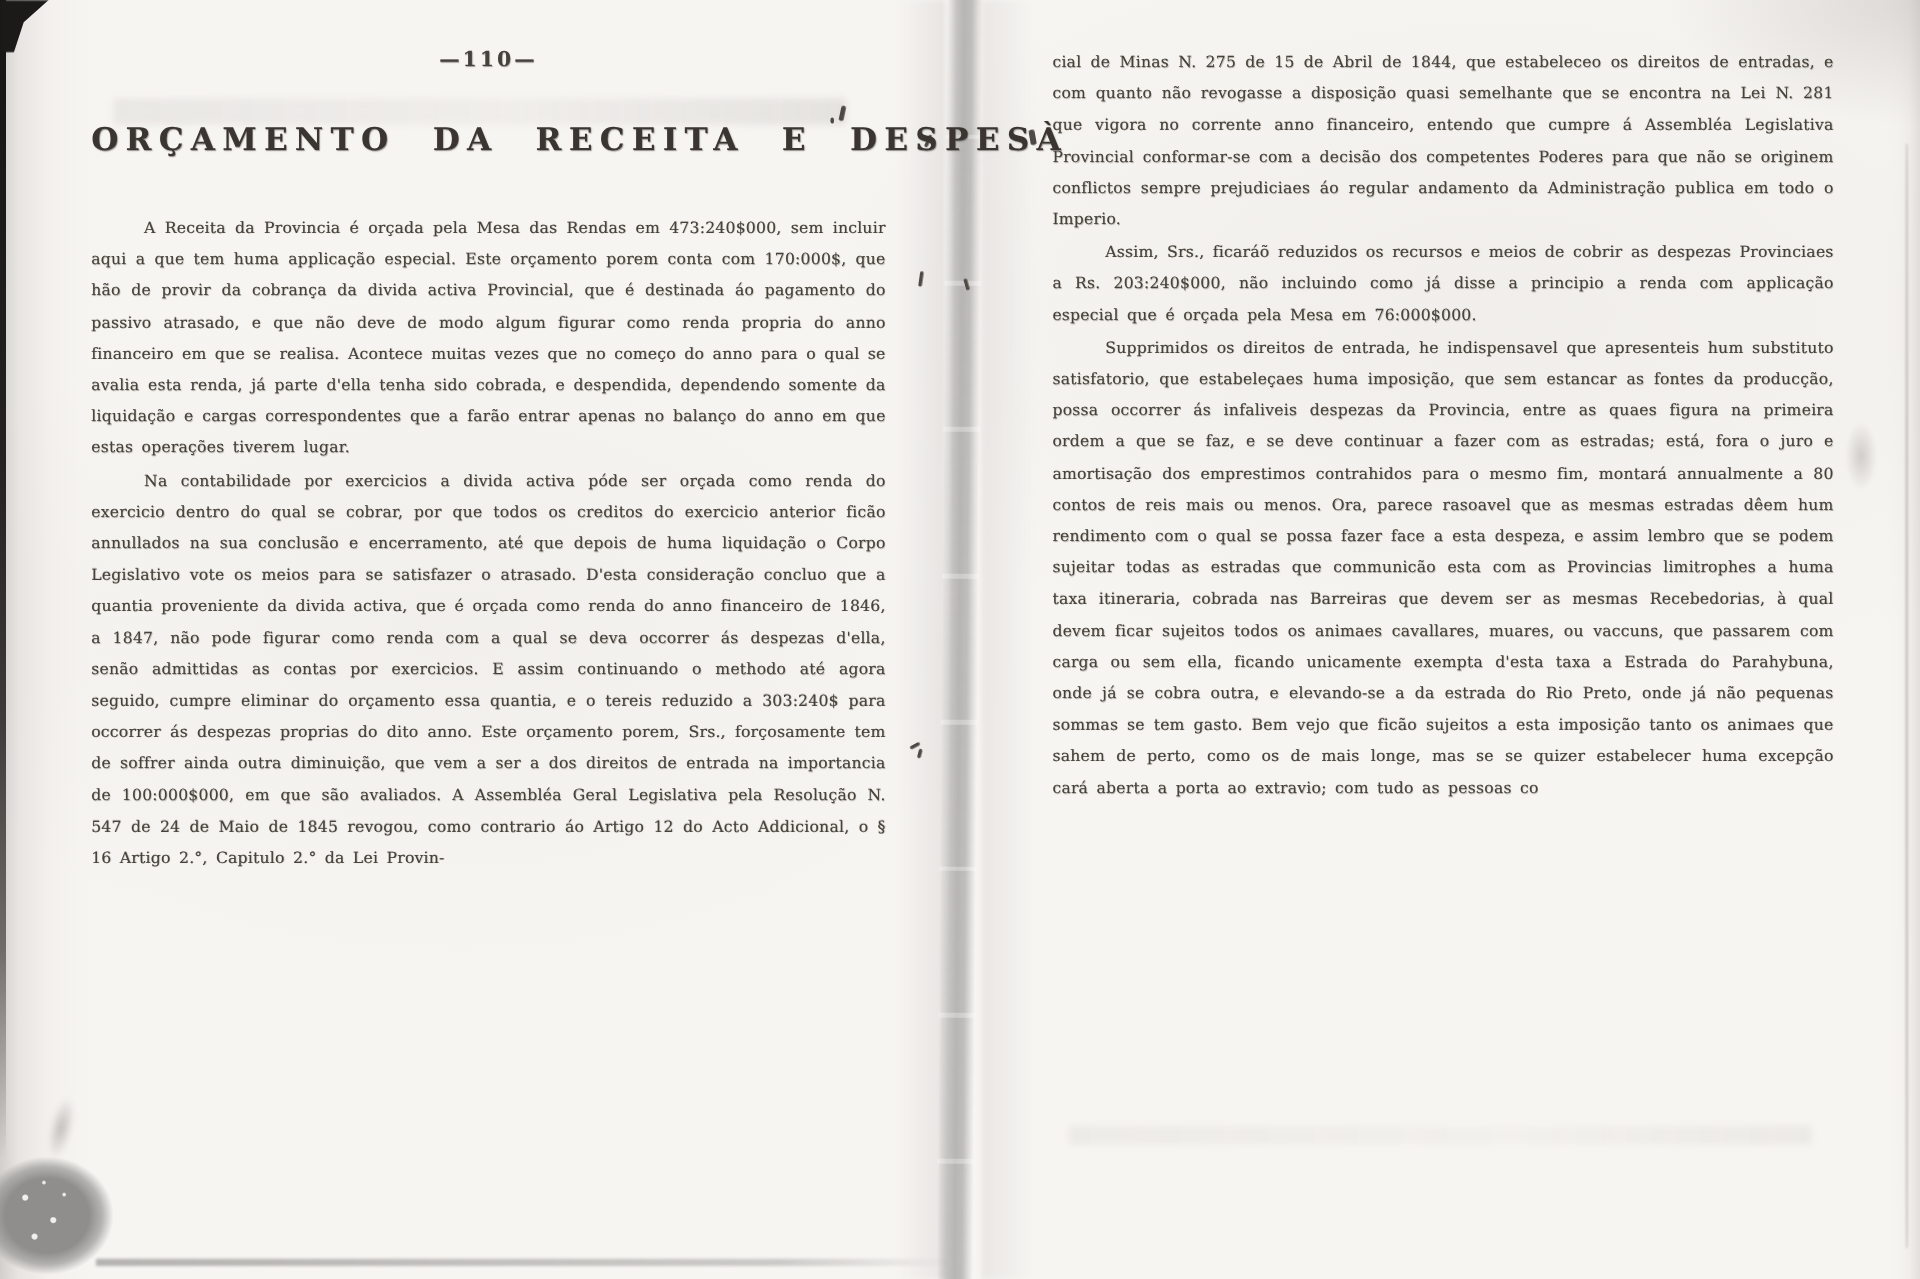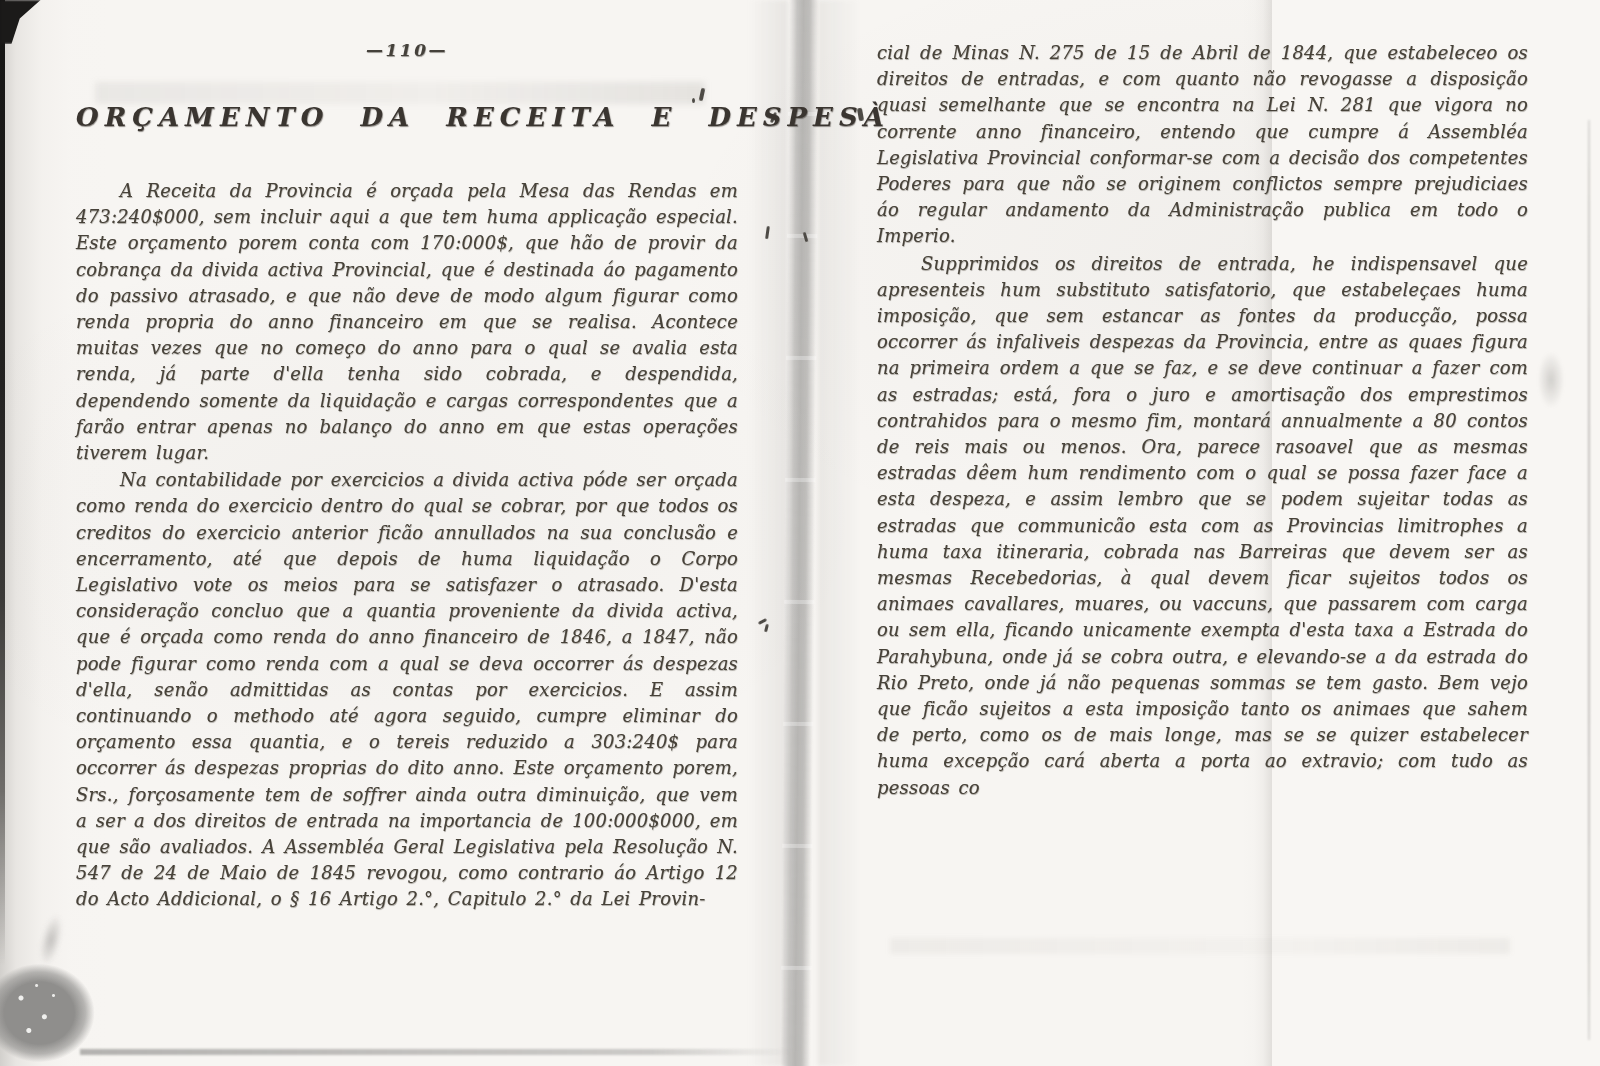--- a/index.html
+++ b/index.html
@@ -4,31 +4,30 @@
 <style>
   html, body {
     margin: 0; padding: 0;
     width: 1600px; height: 1066px;
     overflow: hidden;
     background: #f8f6f3;
     font-family: "DejaVu Serif", "Liberation Serif", serif;
   }
   .scan {
     position: relative;
-    width: 1272px; height: 1066px;
+    width: 1600px; height: 1066px;
     background:
       radial-gradient(300px 150px at 1600px 0px, rgba(185,182,178,0.45), transparent 70%),
       radial-gradient(900px 500px at 1250px 260px, rgba(120,115,108,0.05), transparent 65%),
       radial-gradient(700px 420px at 380px 520px, rgba(110,105,98,0.04), transparent 70%),
       linear-gradient(90deg, rgba(185,183,179,0.6) 0px, rgba(214,211,207,0.45) 16px,
         rgba(234,231,227,0.28) 42px, rgba(244,242,239,0.12) 70px, transparent 110px),
       linear-gradient(270deg, rgba(208,205,201,0.55) 0px, rgba(226,223,219,0.32) 9px,
         rgba(238,236,232,0.18) 18px, transparent 30px),
       #f7f5f2;
-    font-style: italic;
   }
   
   .edge-left-line {
     position: absolute; left: 0; top: 0; width: 5px; height: 965px;
     background: linear-gradient(180deg, #151514 0%, #232221 40%, #3c3b39 62%,
       #6f6d6a 82%, rgba(130,128,125,0) 100%);
     filter: blur(0.4px);
   }
   .corner-tl {
     position: absolute; left: 0; top: 0; width: 52px; height: 44px;
@@ -124,21 +123,21 @@
   .page-title {
     margin: 42px 0 46px 0;
     font-size: 26px; font-weight: 700;
     letter-spacing: 6px; word-spacing: 16px;
     color: #3a3530;
     text-shadow: 0.6px 0.6px 1px rgba(58,53,48,0.55);
     white-space: nowrap;
   }
   .para {
     margin: 0;
-    font-size: 18px;
+    font-size: 13px;
     line-height: 26.2px;
     text-align: justify;
     text-indent: 44px;
     letter-spacing: 0.2px;
     word-spacing: 2.6px;
     text-shadow: 0.5px 0.5px 0.7px rgba(71,66,57,0.42), -0.2px -0.2px 0.5px rgba(71,66,57,0.22);
   }
   .para + .para { margin-top: 1px; }
   .para.continuation { text-indent: 0; }
   .page-right .page-head { margin-bottom: 20px; }
@@ -171,16 +170,17 @@
 
   <div class="page page-left">
     <div class="page-head">—110—</div>
     <h1 class="page-title">ORÇAMENTO DA RECEITA E DESPESÀ</h1>
     <p class="para">A Receita da Provincia é orçada pela Mesa das Rendas em 473:240$000, sem incluir aqui a que tem huma applicação especial. Este orçamento porem conta com 170:000$, que hão de provir da cobrança da divida activa Provincial, que é destinada áo pagamento do passivo atrasado, e que não deve de modo algum figurar como renda propria do anno financeiro em que se realisa. Acontece muitas vezes que no começo do anno para o qual se avalia esta renda, já parte d'ella tenha sido cobrada, e despendida, dependendo somente da liquidação e cargas correspondentes que a farão entrar apenas no balanço do anno em que estas operações tiverem lugar.</p>
     <p class="para">Na contabilidade por exercicios a divida activa póde ser orçada como renda do exercicio dentro do qual se cobrar, por que todos os creditos do exercicio anterior ficão annullados na sua conclusão e encerramento, até que depois de huma liquidação o Corpo Legislativo vote os meios para se satisfazer o atrasado. D'esta consideração concluo que a quantia proveniente da divida activa, que é orçada como renda do anno financeiro de 1846, a 1847, não pode figurar como renda com a qual se deva occorrer ás despezas d'ella, senão admittidas as contas por exercicios. E assim continuando o methodo até agora seguido, cumpre eliminar do orçamento essa quantia, e o tereis reduzido a 303:240$ para occorrer ás despezas proprias do dito anno. Este orçamento porem, Srs., forçosamente tem de soffrer ainda outra diminuição, que vem a ser a dos direitos de entrada na importancia de 100:000$000, em que são avaliados. A Assembléa Geral Legislativa pela Resolução N. 547 de 24 de Maio de 1845 revogou, como contrario áo Artigo 12 do Acto Addicional, o § 16 Artigo 2.°, Capitulo 2.° da Lei Provin-</p>
   </div>
 
   <div class="page page-right">
     <p class="para continuation">cial de Minas N. 275 de 15 de Abril de 1844, que estabeleceo os direitos de entradas, e com quanto não revogasse a disposição quasi semelhante que se encontra na Lei N. 281 que vigora no corrente anno financeiro, entendo que cumpre á Assembléa Legislativa Provincial conformar-se com a decisão dos competentes Poderes para que não se originem conflictos sempre prejudiciaes áo regular andamento da Administração publica em todo o Imperio.</p>
+    <p class="para">Assim, Srs., ficaráõ reduzidos os recursos e meios de cobrir as despezas Provinciaes a Rs. 203:240$000, não incluindo como já disse a principio a renda com applicação especial que é orçada pela Mesa em 76:000$000.</p>
     <p class="para">Supprimidos os direitos de entrada, he indispensavel que apresenteis hum substituto satisfatorio, que estabeleçaes huma imposição, que sem estancar as fontes da producção, possa occorrer ás infaliveis despezas da Provincia, entre as quaes figura na primeira ordem a que se faz, e se deve continuar a fazer com as estradas; está, fora o juro e amortisação dos emprestimos contrahidos para o mesmo fim, montará annualmente a 80 contos de reis mais ou menos. Ora, parece rasoavel que as mesmas estradas dêem hum rendimento com o qual se possa fazer face a esta despeza, e assim lembro que se podem sujeitar todas as estradas que communicão esta com as Provincias limitrophes a huma taxa itineraria, cobrada nas Barreiras que devem ser as mesmas Recebedorias, à qual devem ficar sujeitos todos os animaes cavallares, muares, ou vaccuns, que passarem com carga ou sem ella, ficando unicamente exempta d'esta taxa a Estrada do Parahybuna, onde já se cobra outra, e elevando-se a da estrada do Rio Preto, onde já não pequenas sommas se tem gasto. Bem vejo que ficão sujeitos a esta imposição tanto os animaes que sahem de perto, como os de mais longe, mas se se quizer estabelecer huma excepção cará aberta a porta ao extravio; com tudo as pessoas co</p>
   </div>
 
 </div>
 
 </body></html>

